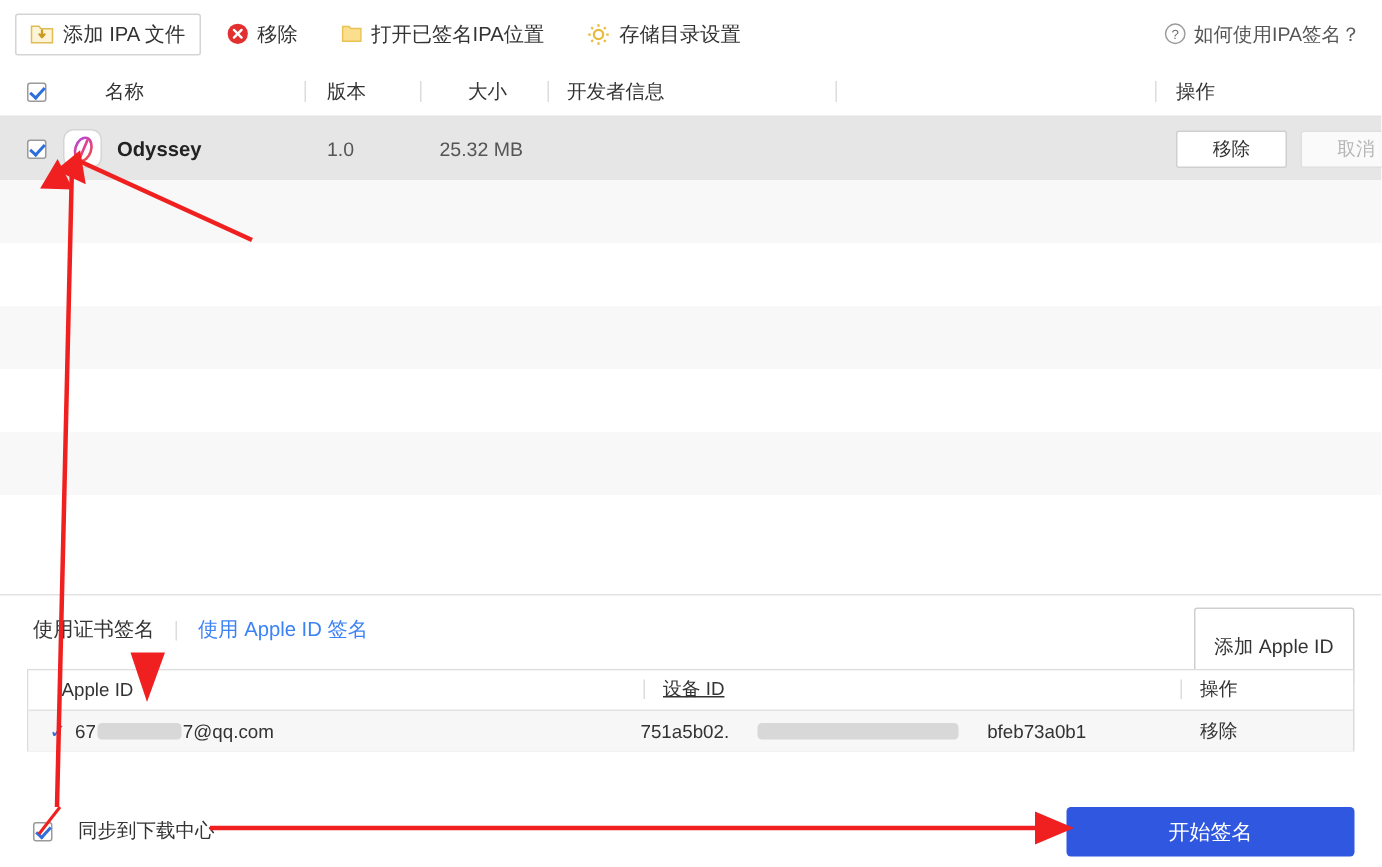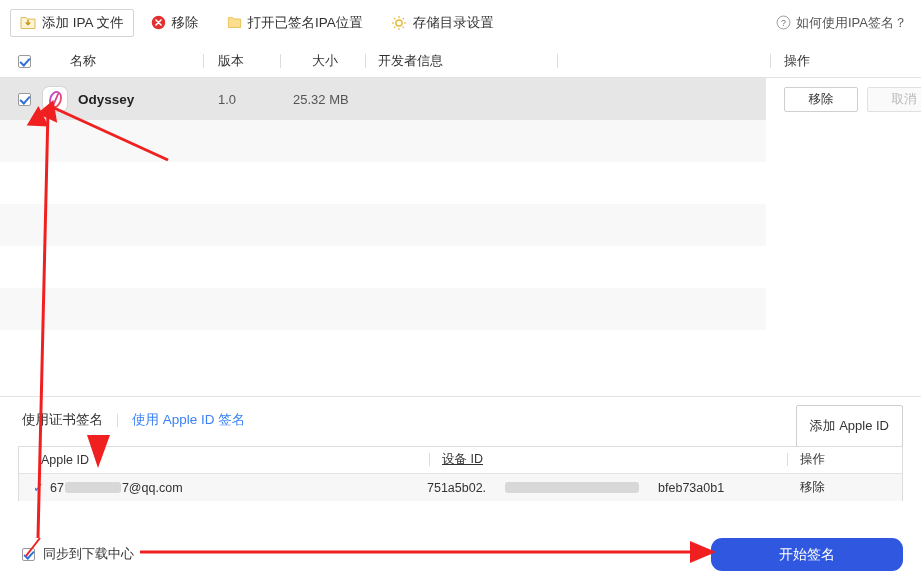--- a/index.html
+++ b/index.html
@@ -82,21 +82,21 @@
     border-width: 0 2px 2px 0;
     transform: rotate(42deg);
   }
 
   .rows {
     position: absolute; left: 0; top: 78px;
     width: 921px; height: 318px;
   }
   .row {
     position: relative;
-    width: 766px; height: 42px;
+    width: 921px; height: 42px;
     box-sizing: border-box;
   }
   .row.sel { background: #e6e6e6; }
   .row.odd { background: #f8f8f8; }
   .row.even { background: #ffffff; }
   .cell {
     position: absolute; top: 0; height: 42px;
     display: flex; align-items: center;
     font-size: 13px; color: #555;
   }
@@ -135,21 +135,21 @@
     position: absolute; left: 22px; top: 14px;
     display: flex; align-items: center; gap: 0px;
     font-size: 13.5px;
   }
   .tab { padding: 0 14px 0 0; color: #333; cursor: pointer; }
   .tab.link { color: #3b82f6; padding-left: 14px; cursor: pointer; }
   .tab-div { width: 1px; height: 13px; background: #dcdcdc; }
 
   .addbtn {
     position: absolute; right: 18px; top: 8px;
-    height: 26px; padding: 7px 13px;
+    height: 26px; padding: 12px 13px;
     border: 1px solid #cfcfcf; border-radius: 2px;
     background: #fff; font-size: 13px; color: #333;
     display: flex; align-items: center; cursor: pointer;
   }
 
   .idtable {
     position: absolute; left: 18px; top: 49px;
     width: 885px; height: 55px;
     border: 1px solid #dcdcdc;
     box-sizing: border-box;
@@ -183,28 +183,28 @@
     height: 11px;
     vertical-align: middle;
   }
 
   .footer {
     position: absolute; left: 0; bottom: 0;
     width: 921px; height: 48px;
   }
   .sync {
     position: absolute; left: 22px; top: 15px;
-    display: flex; align-items: center; gap: 8px;
+    display: flex; align-items: center; gap: 17px;
     font-size: 13px; color: #333; cursor: pointer;
   }
   .signbtn {
     position: absolute; right: 18px; top: 8px;
     width: 192px; height: 33px;
     background: #2f57e0;
-    border-radius: 11px;
+    border-radius: 3px;
     color: #fff; font-size: 14px;
     display: flex; align-items: center; justify-content: center;
     cursor: pointer;
   }
 
   
   .anno { position: absolute; left: 0; top: 0; width: 921px; height: 578px; pointer-events: none; }
 </style>
 </head>
 <body>

